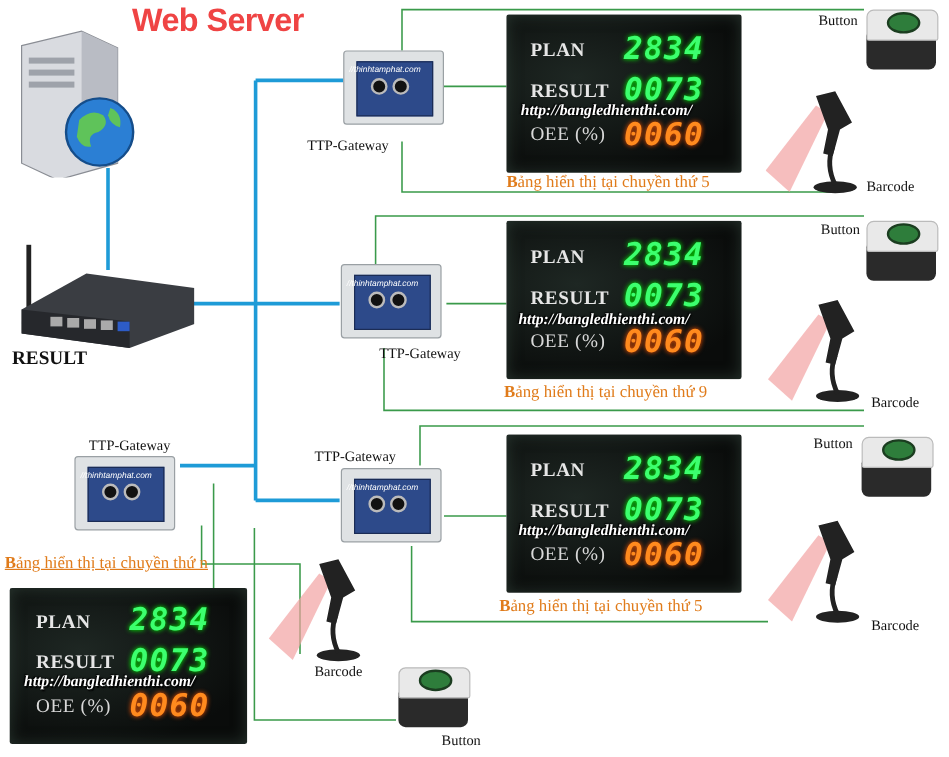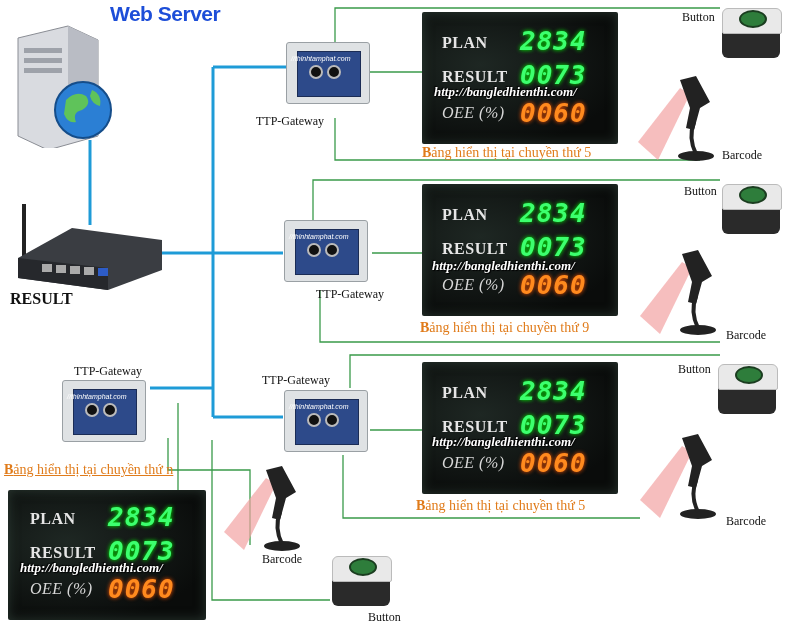--- a/index.html
+++ b/index.html
@@ -1,28 +1,28 @@
 <!DOCTYPE html>
 <html><head>
 <meta charset="utf-8">
 <style>
   html,body{margin:0;padding:0;background:#fff;}
   body{width:791px;height:631px;position:relative;overflow:hidden;font-family:"Liberation Serif",serif;}
   .abs{position:absolute;}
-  .title{left:110px;top:2px;font-family:"Liberation Sans",sans-serif;font-weight:bold;font-size:21px;color:#1d4ed8;letter-spacing:-0.5px;}
+  .title{left:110px;top:2px;font-family:"Liberation Sans",sans-serif;font-weight:bold;font-size:27px;color:#ef4444;letter-spacing:-0.5px;}
   .router-label{left:10px;top:290px;font-family:"Liberation Serif",serif;font-weight:bold;font-size:16px;color:#111;}
   .small-label{font-family:"Liberation Serif",serif;font-size:12px;color:#111;}
   .caption{font-family:"Liberation Serif",serif;font-size:14px;color:#e07b1a;}
   .caption b{font-weight:bold;}
   svg.lines{position:absolute;left:0;top:0;}
   
   .board{position:absolute;background:#0c0f0d;border-radius:2px;box-shadow:inset 0 0 12px rgba(60,80,70,.6);overflow:hidden;
          background-image:radial-gradient(ellipse at 30% 40%,#1e2723 0%,#0a0c0b 75%);}
   .board .lbl{position:absolute;font-family:"Liberation Serif",serif;font-weight:bold;color:#e6e6e6;font-size:16px;letter-spacing:.5px;}
-  .board .lbl.oee{font-weight:normal;color:#d8d8d8;font-style:italic;}
+  .board .lbl.oee{font-weight:normal;color:#d8d8d8;}
   .board .seg{position:absolute;font-family:"DejaVu Sans Mono",monospace;font-weight:bold;font-size:26px;letter-spacing:1px;line-height:1;font-style:italic;}
   .seg.green{color:#3cff6e;text-shadow:0 0 4px #0f0;}
   .seg.orange{color:#ff8a1e;text-shadow:0 0 4px #ff5500;}
   .board .url{position:absolute;font-family:"Liberation Serif",serif;font-style:italic;font-weight:bold;color:#fff;font-size:13px;text-shadow:1px 1px 1px #000,-1px -1px 1px #000;white-space:nowrap;}
   
   .gw{position:absolute;width:82px;height:60px;background:#dfe2e4;border:1px solid #9aa0a4;border-radius:3px;}
   .gw .panel{position:absolute;left:10px;top:8px;width:62px;height:44px;background:#2d4a8a;border:1px solid #1b2c55;}
   .gw .site{position:absolute;left:4px;top:12px;font-family:"Liberation Sans",sans-serif;font-style:italic;font-size:7px;color:#fff;}
   .gw .knob{position:absolute;width:10px;height:10px;border-radius:50%;background:#111;border:2px solid #bbb;top:22px;}
   

